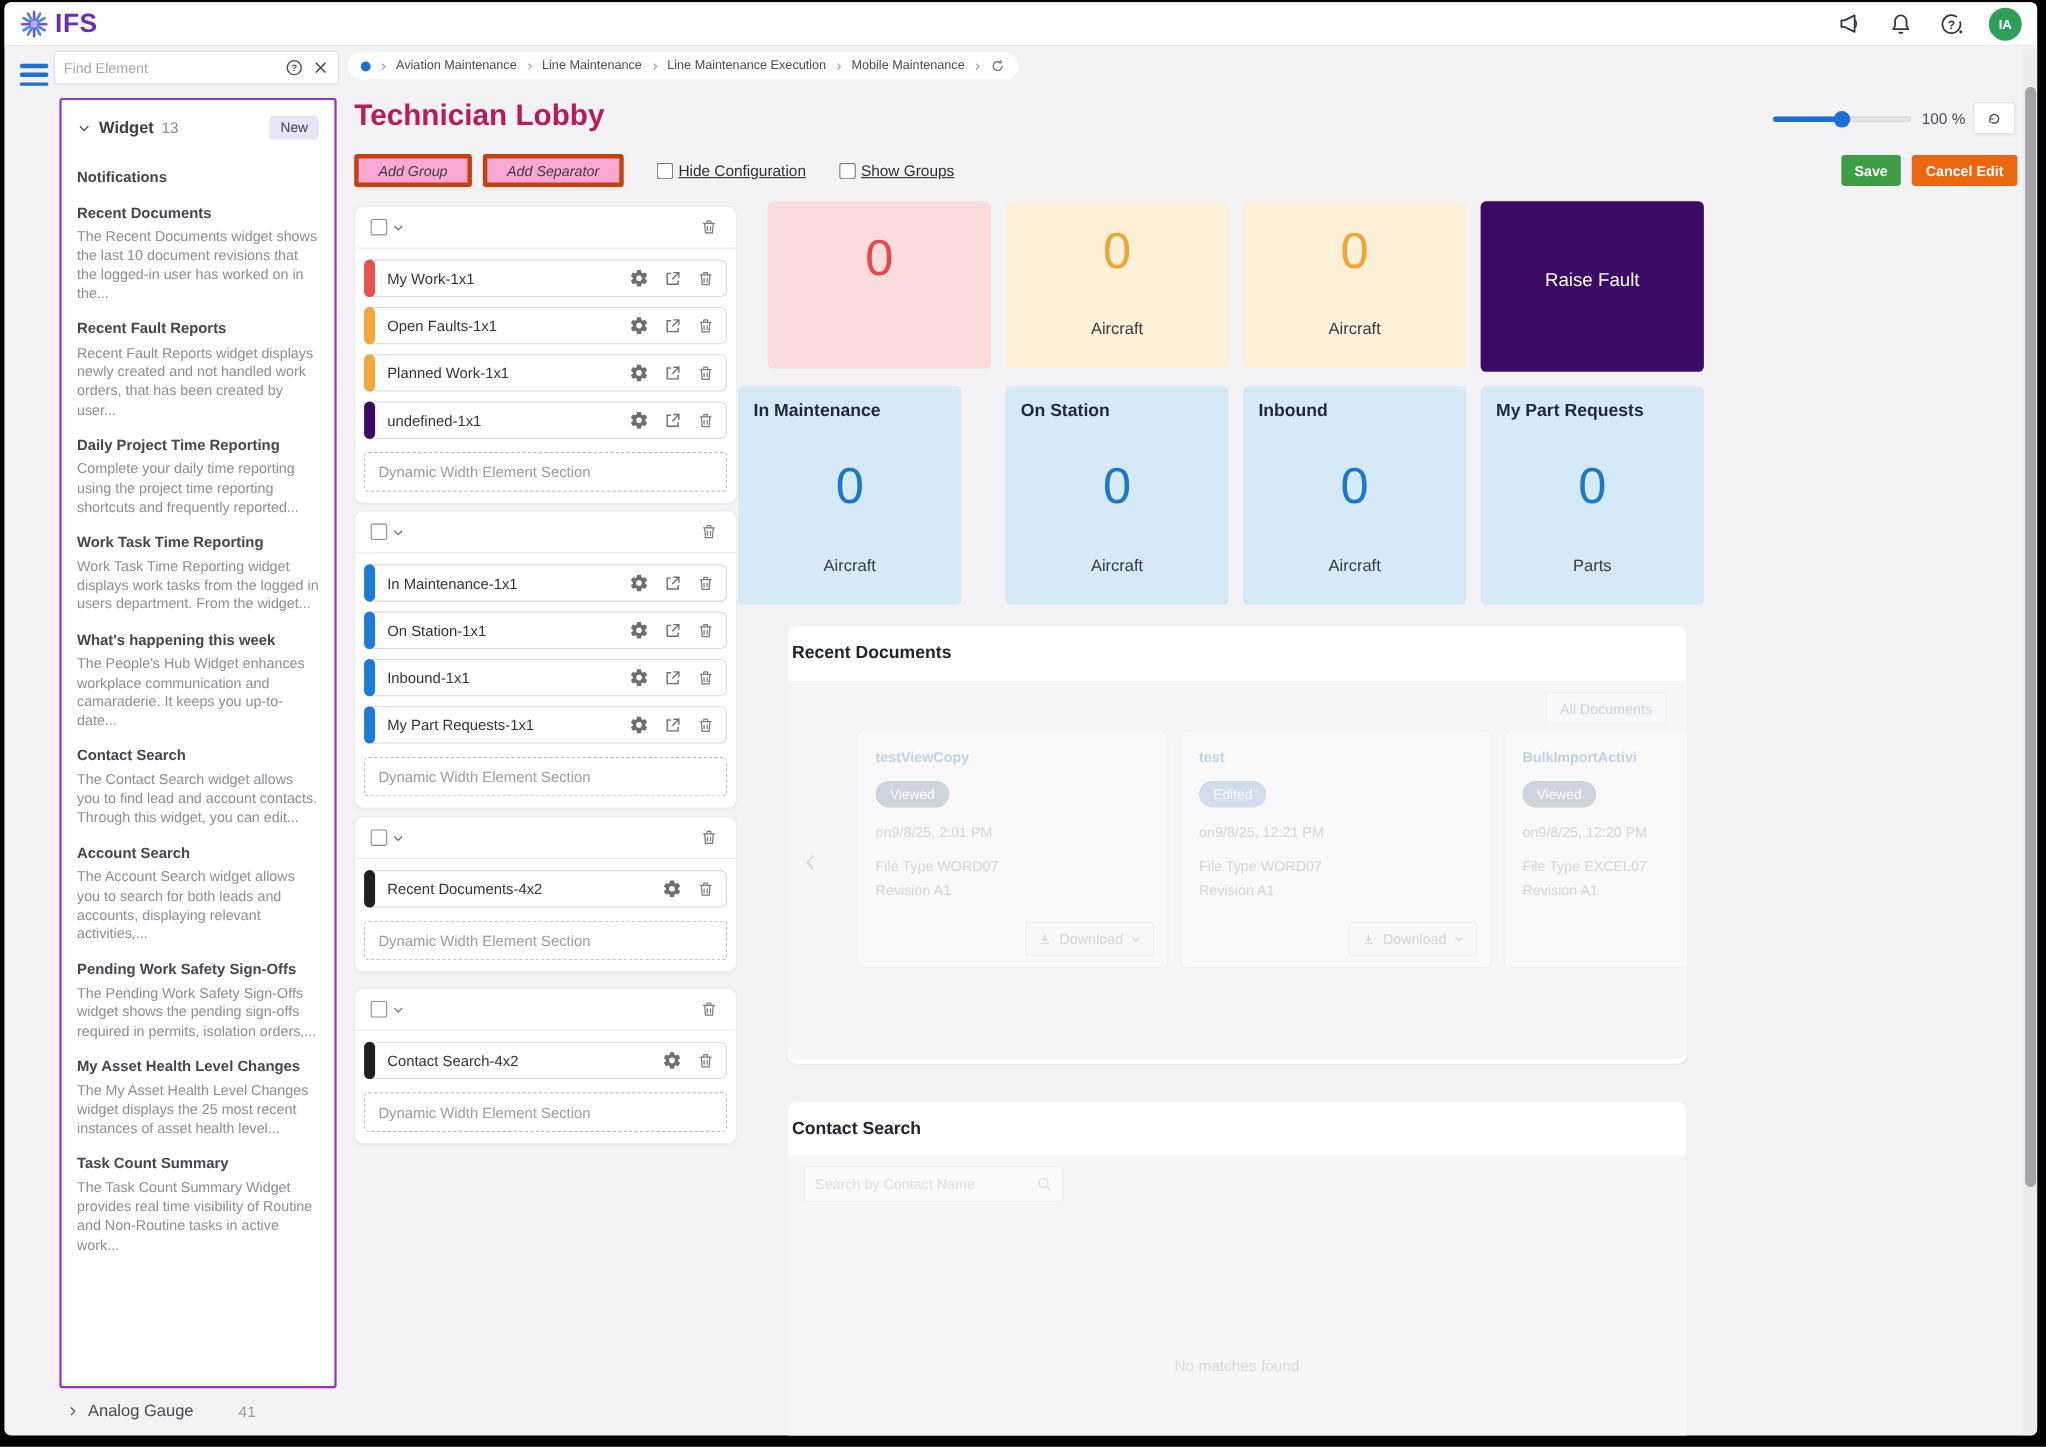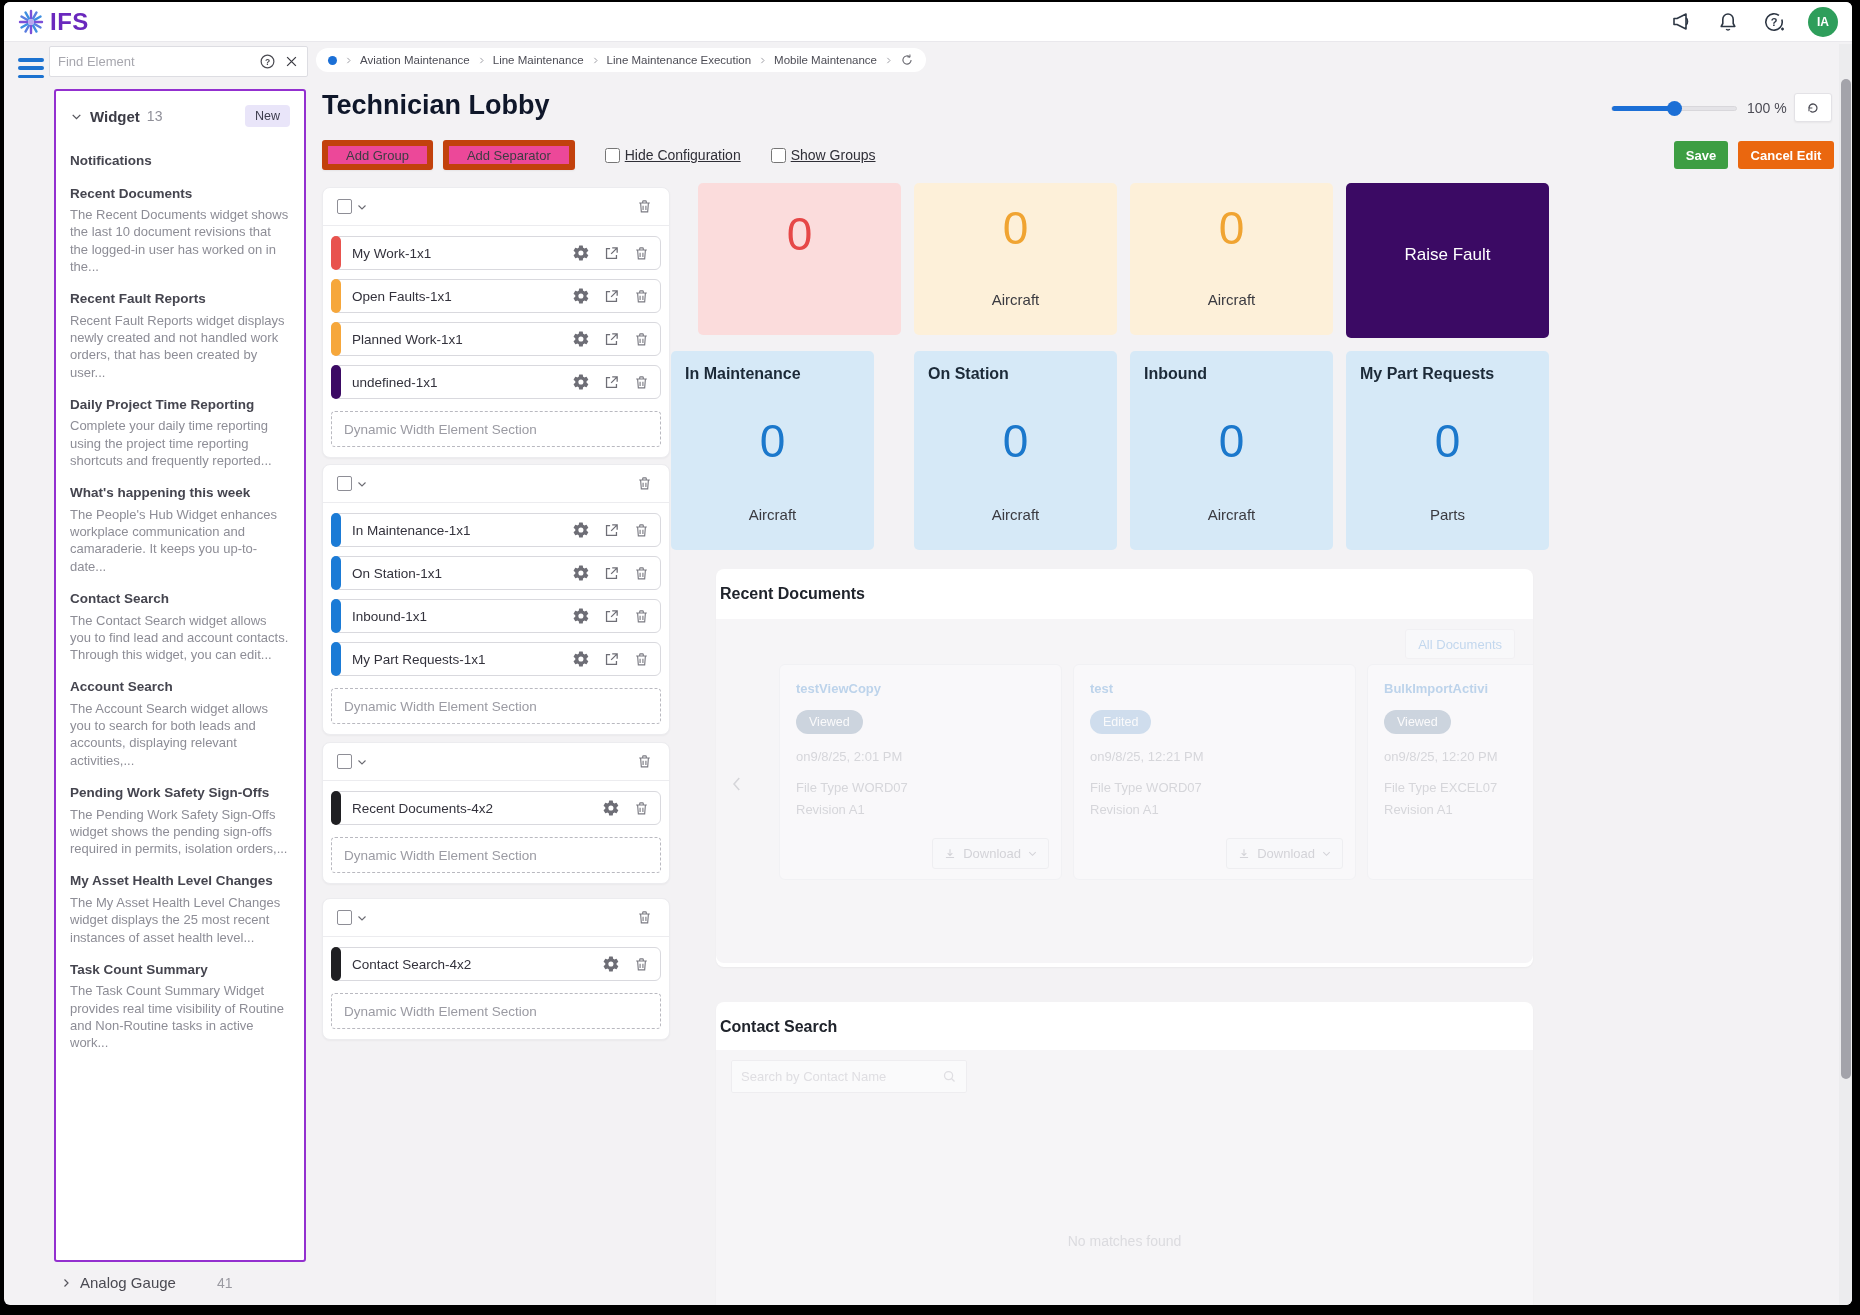--- a/index.html
+++ b/index.html
@@ -36,35 +36,35 @@
   .analog-row { position:absolute; left:56px; top:1272px; display:flex; align-items:center; gap:8px; cursor:pointer; }
   .analog-title { font-size:15px; color:#4a4a52; }
   .analog-count { font-size:14px; color:#9a9aa1;margin-left:33px; }
   .chev { color:#6b6b72; }
 
   
   .breadcrumb { position:absolute; left:312px; top:46px; height:24px; background:#fff; border-radius:12px; display:flex; align-items:center; padding:0 12px; gap:7px; }
   .bc-dot { width:9px; height:9px; border-radius:50%; background:#1b6fd6; }
   .bc-item { font-size:11.5px; color:#4c4c55; white-space:nowrap; cursor:pointer; }
   .bc-sep { color:#9a9aa1; display:flex; }
-  .page-title { position:absolute; left:318px; top:88px; font-size:27px; font-weight:700; color:#0f172a; }
+  .page-title { position:absolute; left:318px; top:88px; font-size:27px; font-weight:700; color:#be185d; }
 
   .zoom-wrap { position:absolute; left:1607px; top:98px; display:flex; align-items:center; gap:10px; }
   .slider { position:relative; width:126px; height:5px; background:#e4e3e7; border:1px solid #d8d7db; border-radius:3px; }
   .slider-fill { position:absolute; left:0; top:-1px; height:5px; width:62px; background:#1b6fd6; border-radius:3px; }
   .slider-knob { position:absolute; left:55px; top:-6px; width:15px; height:15px; background:#1b6fd6; border-radius:50%; cursor:pointer; }
   .zoom-val { font-size:14px; color:#4c4c55; }
   .reset-btn { position:absolute; left:1790px; top:91px; width:38px; height:29px; background:#fff; border:1px solid #e3e2e6; border-radius:3px; display:flex; align-items:center; justify-content:center; color:#4c4c55; cursor:pointer; box-shadow:0 1px 2px rgba(0,0,0,.05); }
 
   .btn { display:inline-flex; align-items:center; justify-content:center; border-radius:3px; font-size:13px; cursor:pointer; font-family:"Liberation Sans",sans-serif; }
   .btn-save { position:absolute; left:1670px; top:139px; width:54px; height:28px; background:#3d9e43; color:#fff; font-weight:600; }
   .btn-cancel { position:absolute; left:1734px; top:139px; width:96px; height:28px; background:#ea670f; color:#fff; font-weight:600; }
 
   .toolbar { position:absolute; left:318px; top:138px; display:flex; align-items:center; gap:10px; }
-  .tb-btn { height:30px; padding:0 18px; background:#ec4899; border:6px solid #c2410c; box-shadow:0 1px 2px rgba(0,0,0,.06); color:#3c3c44; }
+  .tb-btn { height:30px; padding:0 18px; background:#f9a8d4; border:4px solid #c2410c; box-shadow:0 1px 2px rgba(0,0,0,.06); color:#3c3c44;font-style:italic; }
   .cb-group { display:flex; align-items:center; gap:5px; margin-left:20px; }
   .cb-group input { width:15px; height:15px; cursor:pointer; }
   .cb-label { font-size:14px; color:#2f2f37;text-decoration:underline; }
 
   
   .cfg-panel { position:absolute; left:318px; width:348px; background:#fff; border:1px solid #ececef; border-radius:8px; box-shadow:0 1px 2px rgba(0,0,0,.04); padding:0 8px 10px 8px; }
   .cfg-head { height:38px; display:flex; align-items:center; padding:0 6px; border-bottom:1px solid #ececef; margin:0 -8px 10px -8px; padding:0 14px; }
   .cfg-check { width:15px; height:15px; border:1.5px solid #8e8e96; border-radius:2px; background:#fff; cursor:pointer; }
   .cfg-head .chevdown { margin-left:4px; color:#6b6b72; }
   .cfg-head .icon-btn { margin-left:auto; }
@@ -209,20 +209,24 @@
       <div class="w-name">Recent Documents</div>
       <div class="w-desc">The Recent Documents widget shows the last 10 document revisions that the logged-in user has worked on in the...</div>
     </div>
     <div class="w-item">
       <div class="w-name">Recent Fault Reports</div>
       <div class="w-desc">Recent Fault Reports widget displays newly created and not handled work orders, that has been created by user...</div>
     </div>
     <div class="w-item">
       <div class="w-name">Daily Project Time Reporting</div>
       <div class="w-desc">Complete your daily time reporting using the project time reporting shortcuts and frequently reported...</div>
+    </div>
+    <div class="w-item">
+      <div class="w-name">Work Task Time Reporting</div>
+      <div class="w-desc">Work Task Time Reporting widget displays work tasks from the logged in users department. From the widget...</div>
     </div>
     <div class="w-item">
       <div class="w-name">What's happening this week</div>
       <div class="w-desc">The People's Hub Widget enhances workplace communication and camaraderie. It keeps you up-to-date...</div>
     </div>
     <div class="w-item">
       <div class="w-name">Contact Search</div>
       <div class="w-desc">The Contact Search widget allows you to find lead and account contacts. Through this widget, you can edit...</div>
     </div>
     <div class="w-item">

